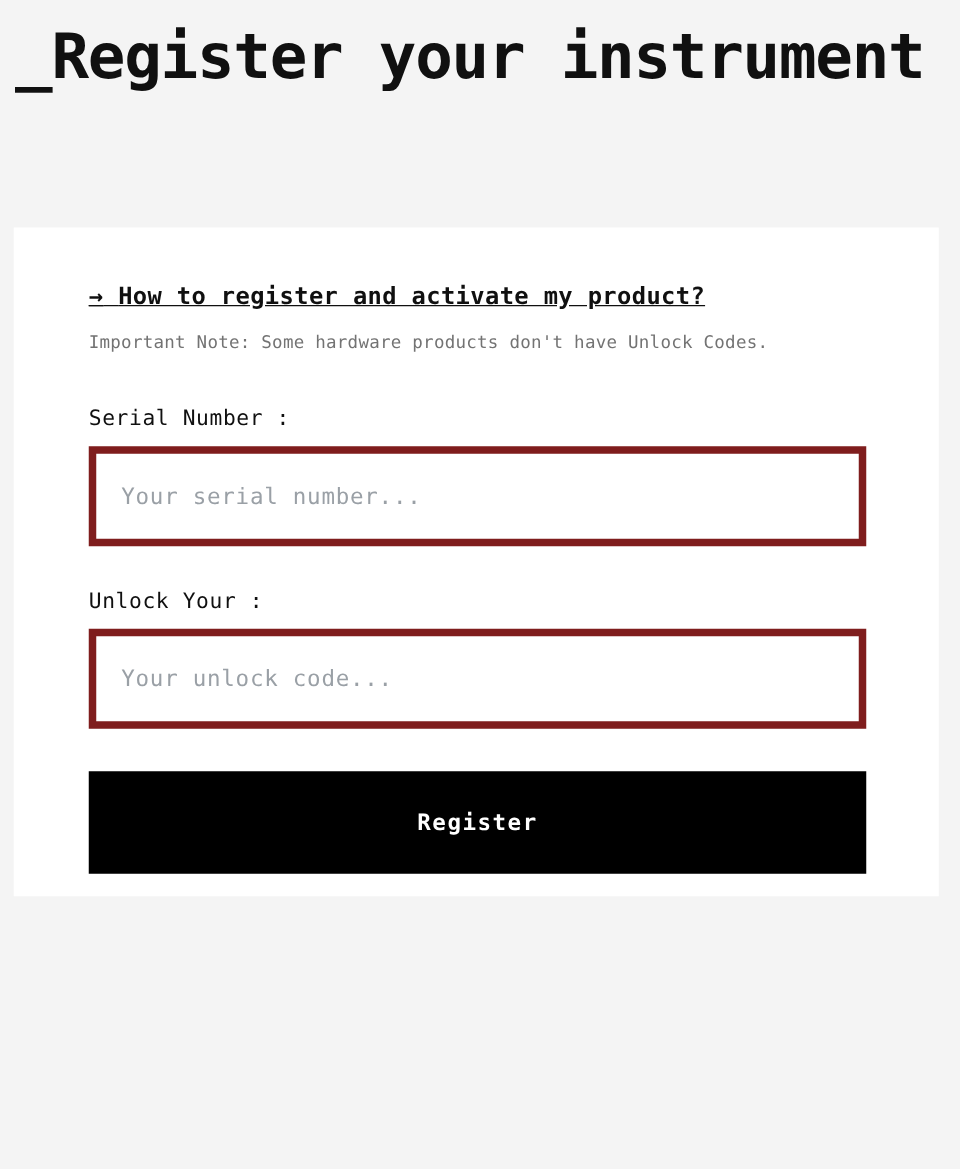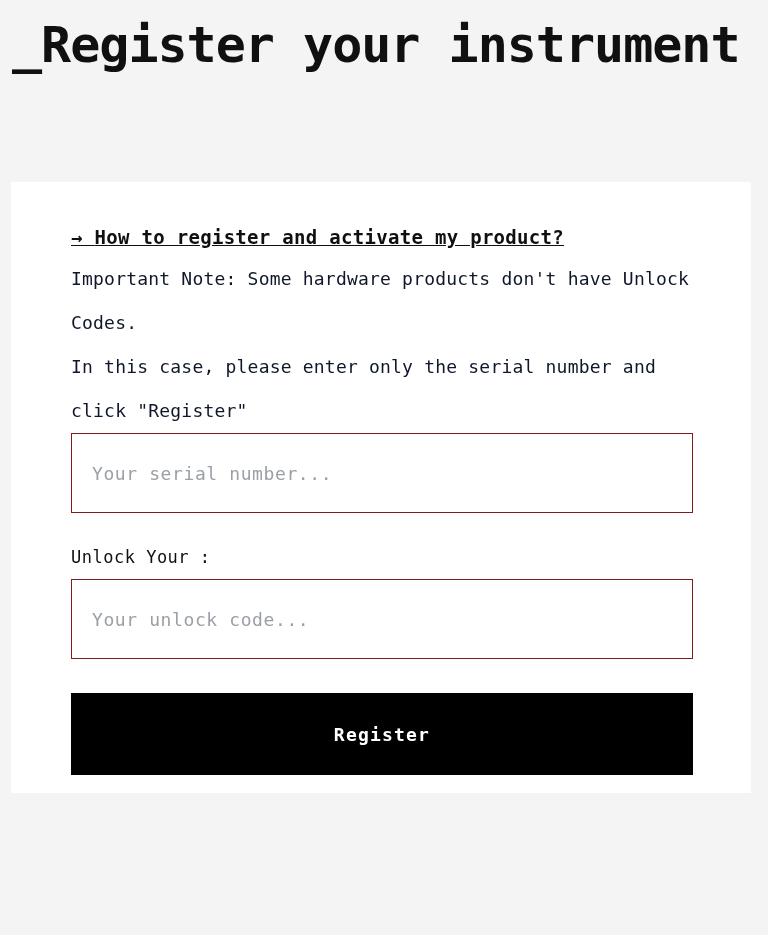--- a/index.html
+++ b/index.html
@@ -44,38 +44,38 @@
     font-weight: 700;
     color: #101010;
     text-decoration: underline;
     margin: 0 0 4px 0;
     letter-spacing: 0.3px;
     max-width: 560px;
     cursor: pointer;
   }
   .help-link .arrow { text-decoration: underline; }
   .note {
-    font-size: 18px;
+    font-size: 14px;
     line-height: 2.45;
-    color: #0f172a;
+    color: #737373;
     margin: 0;
     letter-spacing: 0.2px;
     max-width: 640px;
   }
   .field-label {
     font-size: 17px;
     color: #101010;
     margin: 34px 0 12px 0;
     letter-spacing: 0.5px;
   }
   .text-input {
     display: block;
     width: 622px;
     height: 80px;
-    border: 1px solid #7f1d1d;
+    border: 6px solid #7f1d1d;
     background: #fff;
     font-family: "DejaVu Sans Mono", monospace;
     font-size: 18px;
     color: #101010;
     padding: 0 20px;
     letter-spacing: 0.6px;
     outline: none;
   }
   .text-input::placeholder {
     color: #9aa0a6;
@@ -106,22 +106,22 @@
   <h1 class="page-title">_Register your instrument</h1>
 
   <div class="card">
 
     <a class="help-link">
       <span class="arrow">→</span>
       <span>How to register and activate my product?</span>
     </a>
 
     <p class="note">Important Note: Some hardware products don't have Unlock Codes.</p>
-    <p class="note">In this case, please enter only the serial number and click "Register"</p>
 
+    <div class="field-label">Serial Number :</div>
     <input class="text-input" type="text" placeholder="Your serial number..." style="">
 
     <div class="field-label">Unlock Your :</div>
     <input class="text-input" type="text" placeholder="Your unlock code..." style="">
 
     <button class="submit-button">Register</button>
 
     <div class="card-bottom-pad"></div>
   </div>
 </div>

